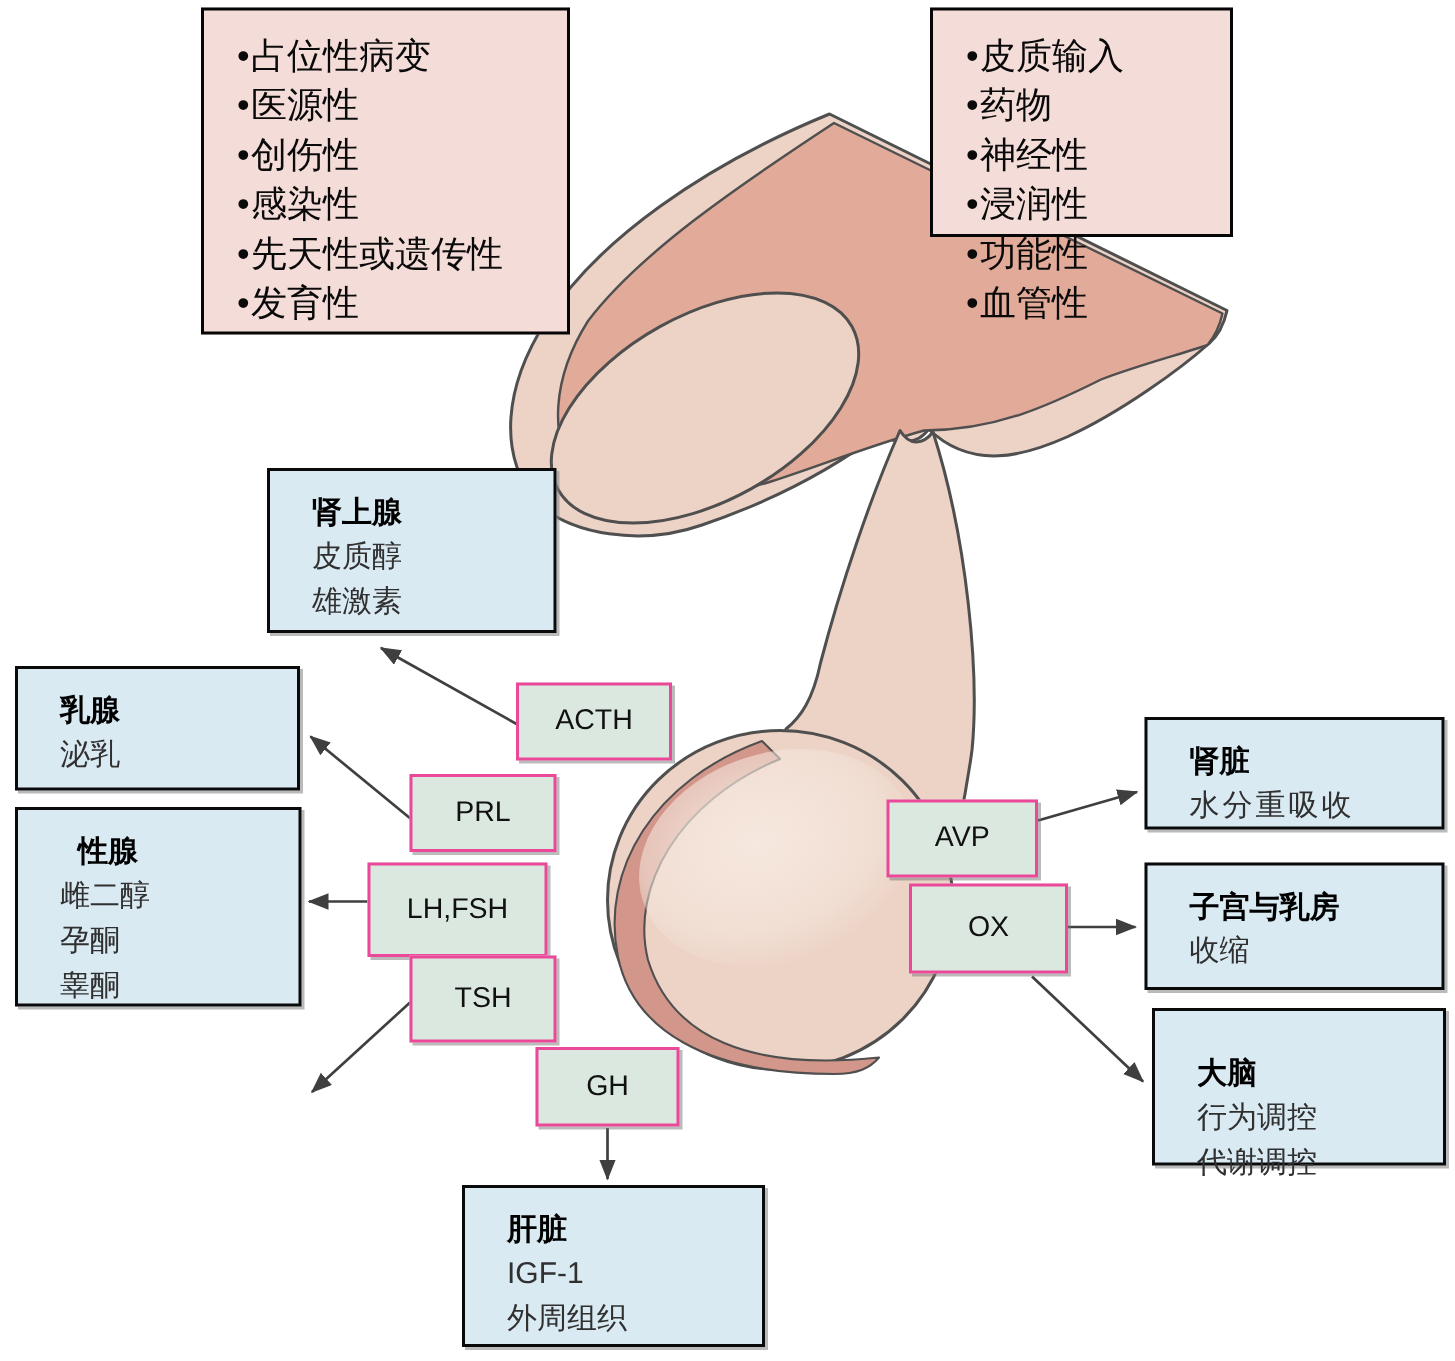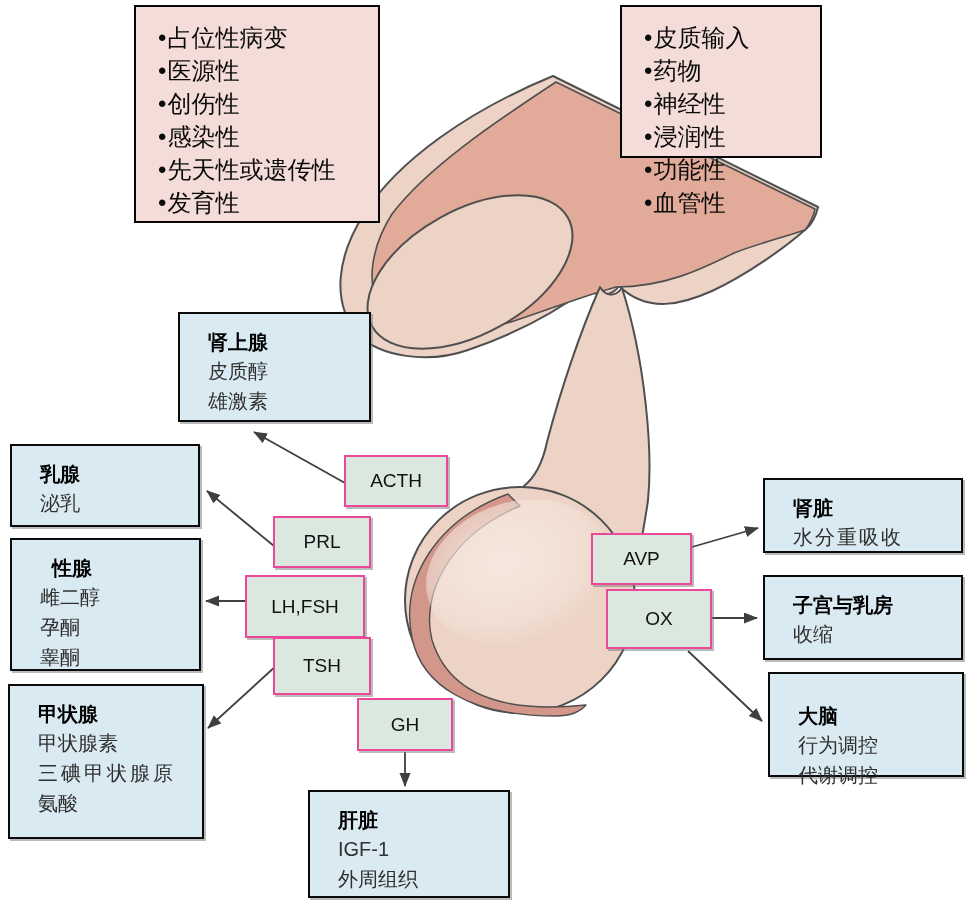--- a/index.html
+++ b/index.html
@@ -131,26 +131,20 @@
     <div class="t-line">泌乳</div>
   </div>
 
   <div class="box target" style="left:10px;top:538px;width:191px;height:133px;">
     <div class="t-title indent-more" style="padding-left:12px;">性腺</div>
     <div class="t-line">雌二醇</div>
     <div class="t-line">孕酮</div>
     <div class="t-line">睾酮</div>
   </div>
 
-  <div class="box target" style="left:8px;top:684px;width:196px;height:155px;">
-    <div class="t-title">甲状腺</div>
-    <div class="t-line">甲状腺素</div>
-    <div class="t-line sp3">三碘甲状腺原</div>
-    <div class="t-line">氨酸</div>
-  </div>
 
   <div class="box target" style="left:308px;top:790px;width:202px;height:108px;">
     <div class="t-title">肝脏</div>
     <div class="t-line">IGF-1</div>
     <div class="t-line">外周组织</div>
   </div>
 
   <div class="box target" style="left:763px;top:478px;width:200px;height:75px;">
     <div class="t-title">肾脏</div>
     <div class="t-line sp2">水分重吸收</div>

